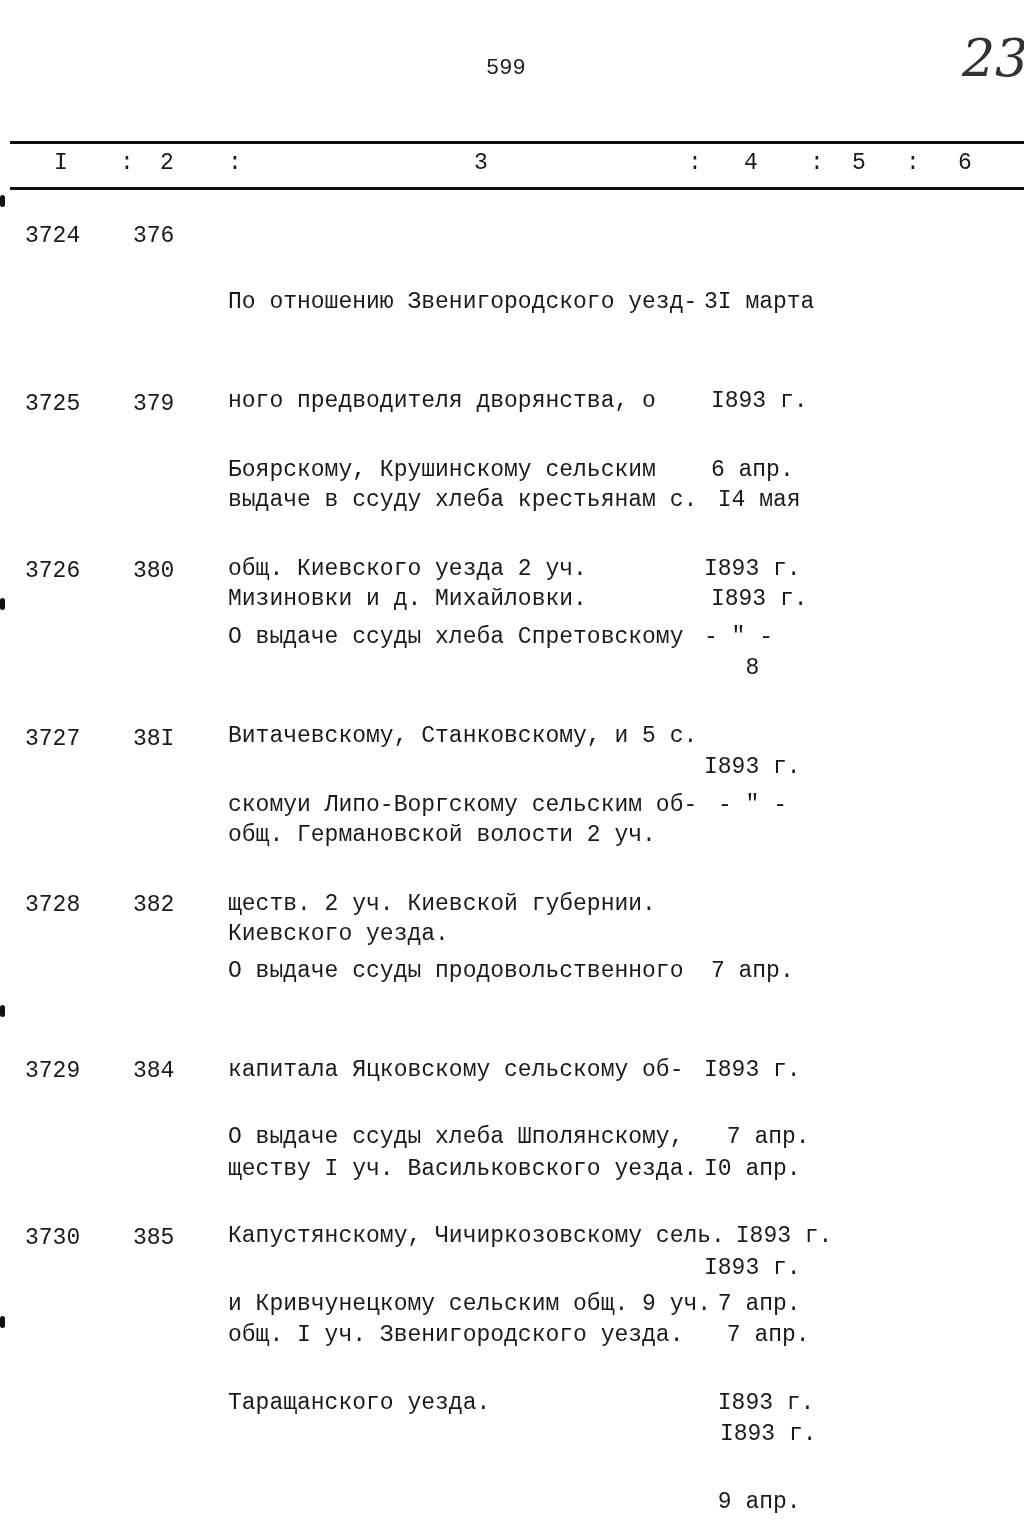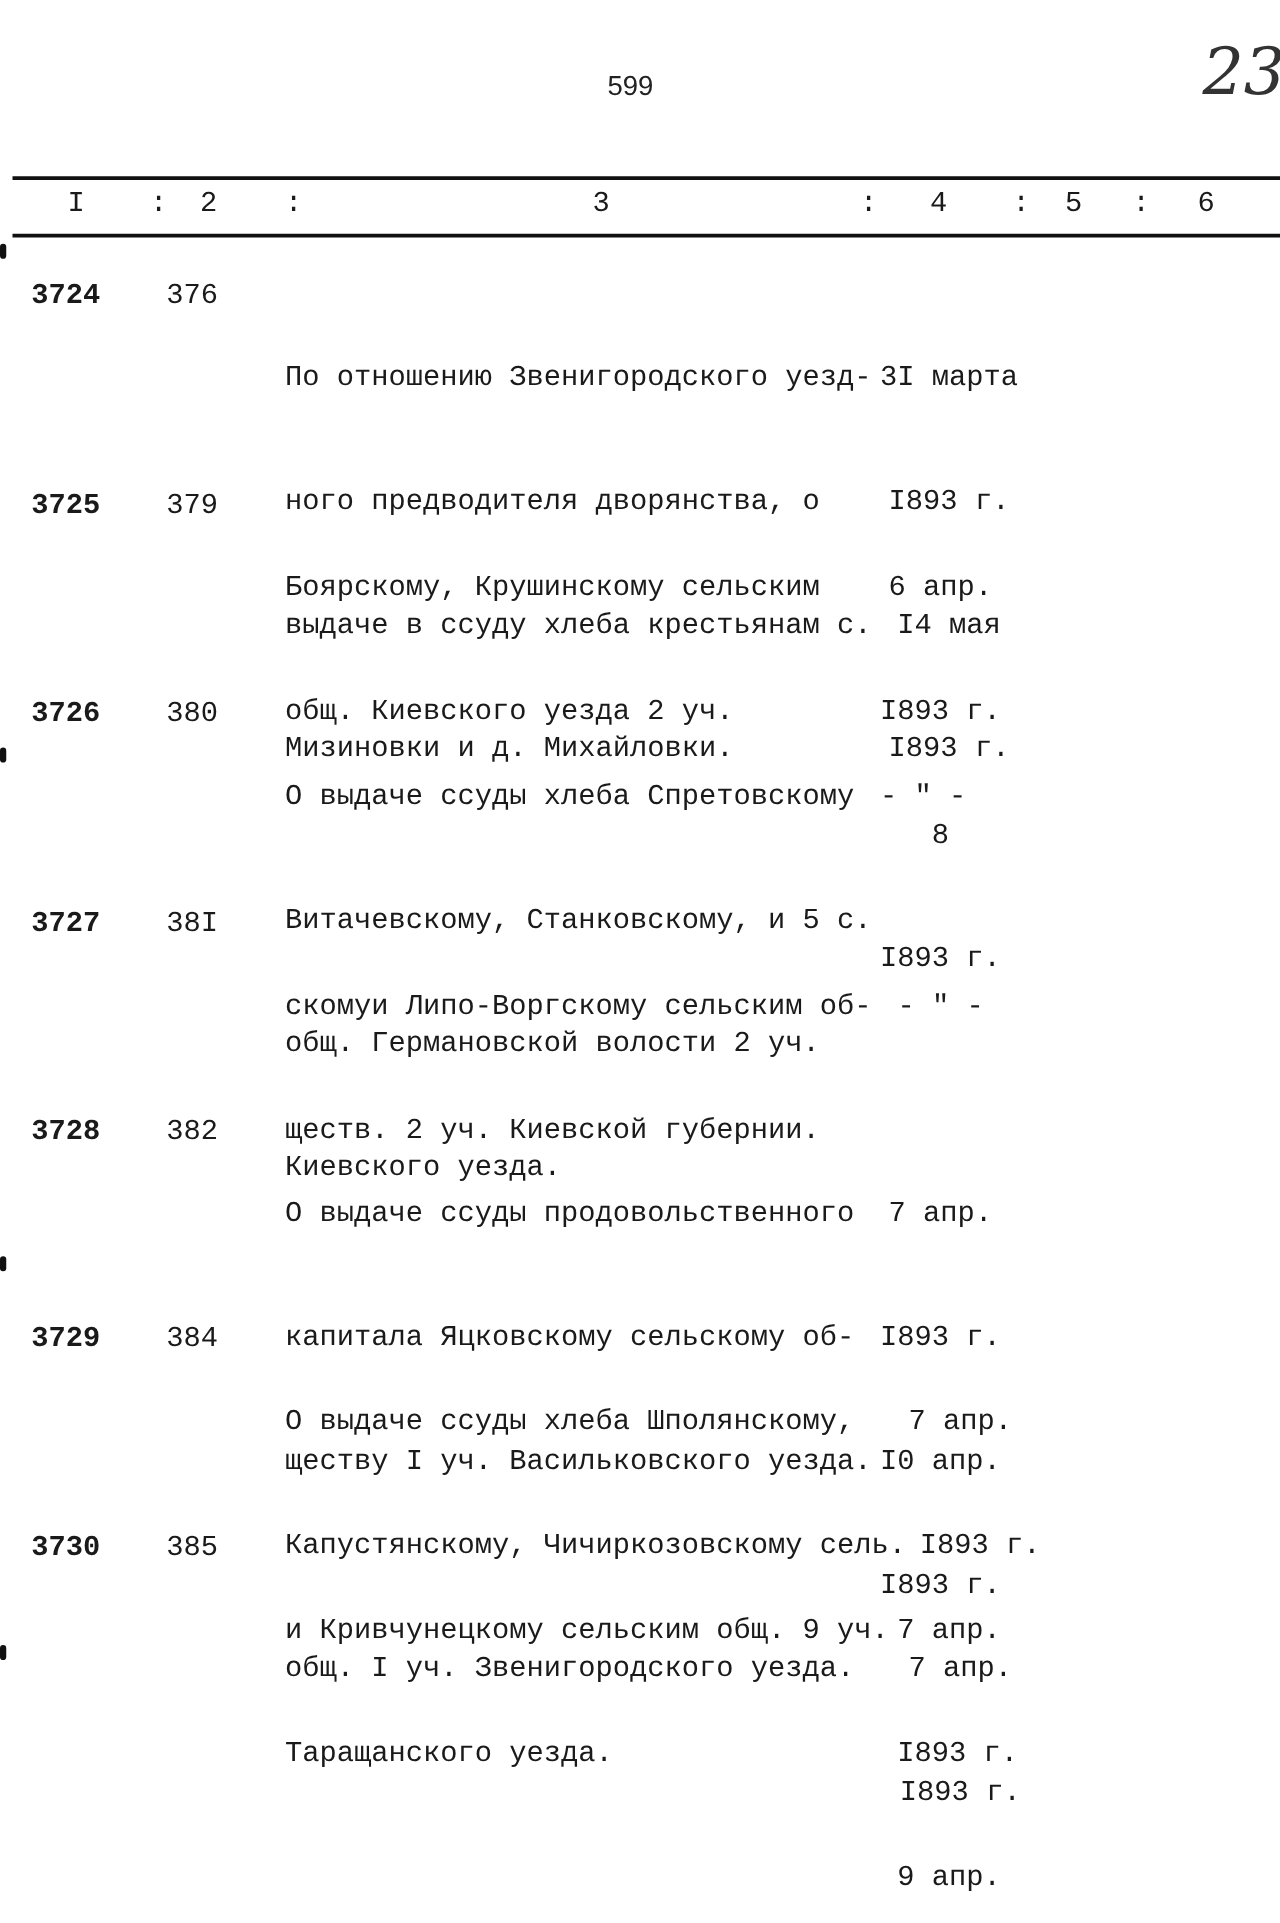--- a/index.html
+++ b/index.html
@@ -1,28 +1,28 @@
 <!DOCTYPE html>
 <html><head>
 <meta charset="utf-8">
 <style>
   html, body { margin: 0; padding: 0; }
   body {
     width: 1024px; height: 1538px; background: #ffffff; position: relative; overflow: hidden;
     font-family: "Liberation Mono", "DejaVu Sans Mono", monospace; color: #1a1a1a;
   }
-  .page-number { position: absolute; left: 486px; top: 56px; font-family: Liberation Sans, sans-serif; font-size: 22px; color: #222; }
+  .page-number { position: absolute; left: 486px; top: 56px; font-family: Liberation Mono, monospace; font-size: 22px; color: #222; }
   .folio { position: absolute; left: 962px; top: 28px; font-family: "DejaVu Serif", serif; font-style: italic; font-size: 52px; color: #333; }
   .rule { position: absolute; left: 10px; right: 0; height: 3px; background: #111; }
   .rule.top { top: 141px; }
   .rule.bottom { top: 187px; }
   .header-row { position: absolute; top: 150px; left: 0; width: 1024px; height: 30px; font-size: 23px; }
   .header-row span { position: absolute; }
   .entry { position: absolute; left: 0; width: 1024px; font-size: 23px; line-height: 33px; }
-  .c1 { position: absolute; left: 25px; top: 0; font-weight: bold; }
+  .c1 { position: absolute; left: 25px; top: 0; }
   .c2 { position: absolute; left: 133px; top: 0; text-align: center; }
   .c3 { position: absolute; left: 228px; top: 0; white-space: pre; }
   .c4 { position: absolute; left: 704px; top: 0; white-space: pre; text-align: center; }
   .line { display: block; height: 33px; font-family: Liberation Mono, monospace; }
   .margin-mark { position: absolute; left: 0; width: 5px; height: 12px; background: #111; border-radius: 3px; }
 </style>
 </head>
 <body>
 
 <div class="page-number">599</div>

